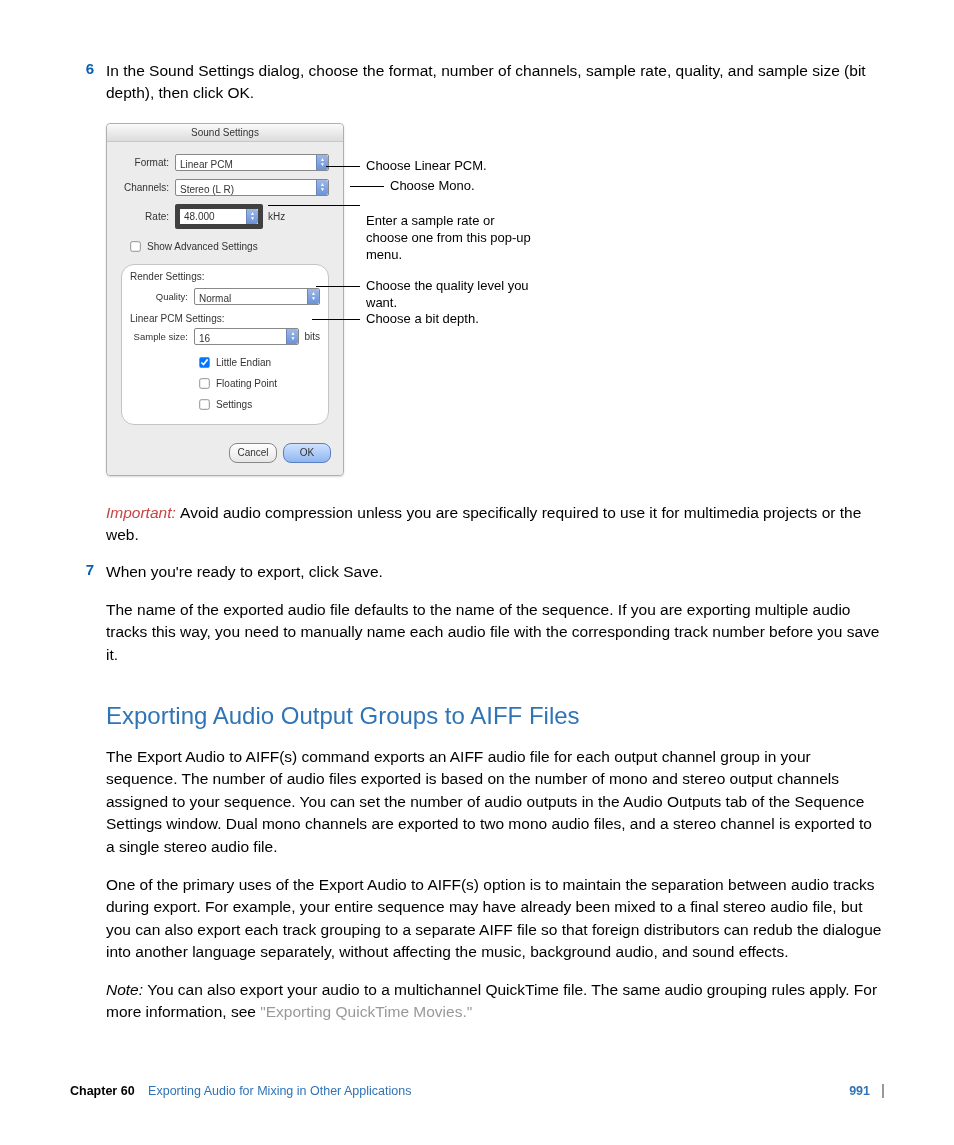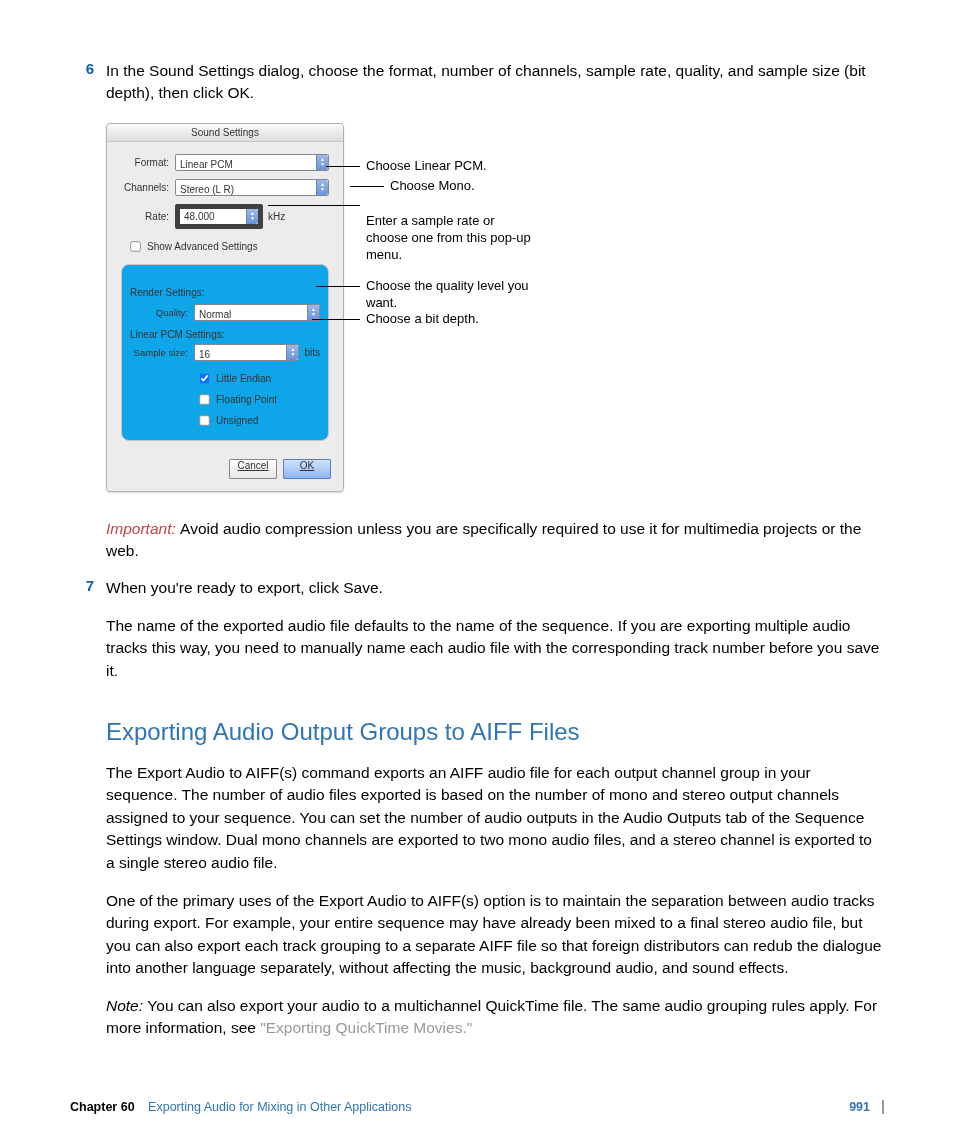--- a/index.html
+++ b/index.html
@@ -94,41 +94,41 @@
     width: 70px; height: 15px;
     background: #fff; border: 5px solid #404040; border-radius: 2px;
     padding: 0 4px; display: flex; align-items: center; font-size: 10px;
     position: relative;
   }
   .ss-unit { margin-left: 5px; font-size: 10px; }
   .ss-check-line { display: flex; align-items: center; margin: 2px 0 8px 4px; font-size: 10px;}
   .ss-check-line input { margin-right: 5px; transform: scale(0.8);}
   .ss-group {
     border: 1px solid #c4c4c4;
-    background: #0ea5e9;
-    border-radius: 8px;
-    padding: 22px 8px 8px 8px;
+    background: #ffffff;
+    border-radius: 13px;
+    padding: 6px 8px 8px 8px;
     margin-top: 6px;
   }
   .ss-group-title { font-size: 10px; margin-bottom: 6px; }
   .ss-sub { margin-top: 6px; font-size: 10px; }
   .ss-check-col { margin-left: 64px; }
   .ss-check-col .ss-check-line { margin: 2px 0; }
   .ss-buttons {
     display: flex; justify-content: flex-end;
     padding: 8px 12px 12px 12px;
     background: #ececec;
     border-radius: 0 0 4px 4px;
   }
   .ss-btn {
     min-width: 46px; height: 18px;
-    border: 1px solid #888; border-radius: 1px;
+    border: 1px solid #888; border-radius: 8px;
     background: linear-gradient(#fff, #e6e6e6);
     font-size: 10px; margin-left: 6px;
-    display: flex; justify-content: center; text-decoration: underline;
+    display: flex; align-items: center; justify-content: center;
   }
   .ss-btn.primary {
     background: linear-gradient(#d0e2ff, #8fb6f0);
     border-color: #5a7fc0;
   }
 
   
   .callout {
     position: absolute;
     font-size: 13px;
@@ -226,21 +226,21 @@
             <label class="ss-check-line">
               <input type="checkbox" checked="" style="">
               <span>Little Endian</span>
             </label>
             <label class="ss-check-line">
               <input type="checkbox" style="">
               <span>Floating Point</span>
             </label>
             <label class="ss-check-line">
               <input type="checkbox" style="">
-              <span>Unsigned</span>
+              <span>Settings</span>
             </label>
           </div>
         </div>
       </div>
       <div class="ss-buttons">
         <div class="ss-btn">
             <span>Cancel</span>
           </div>
         <div class="ss-btn primary">
             <span>OK</span>

